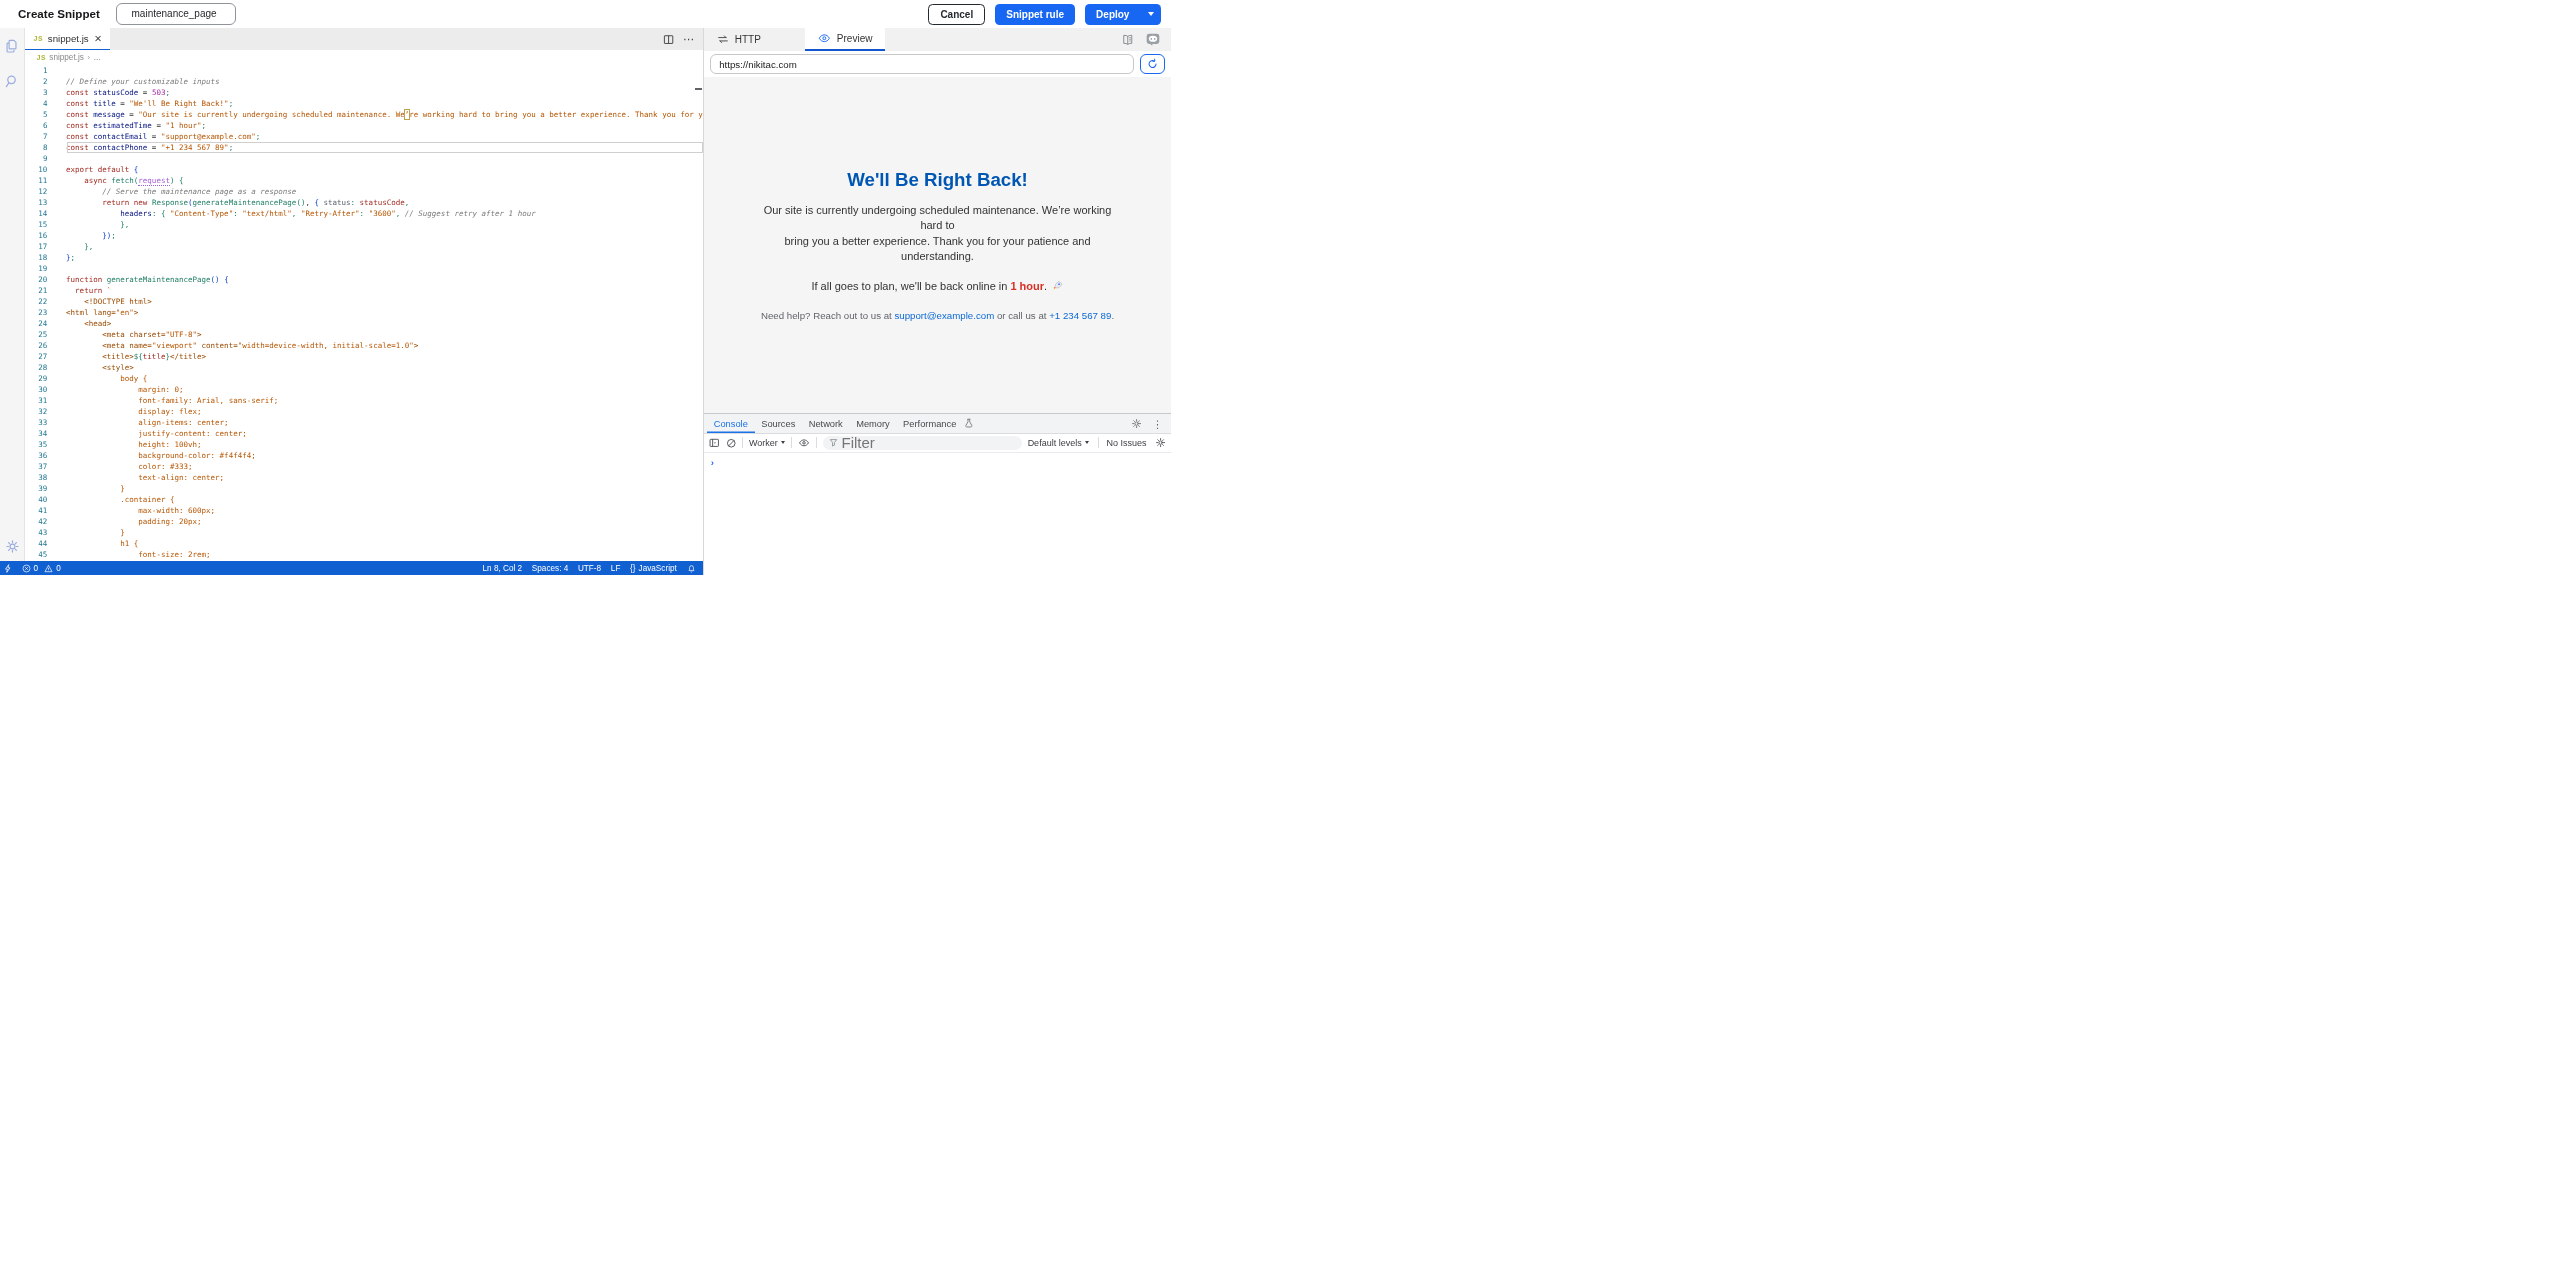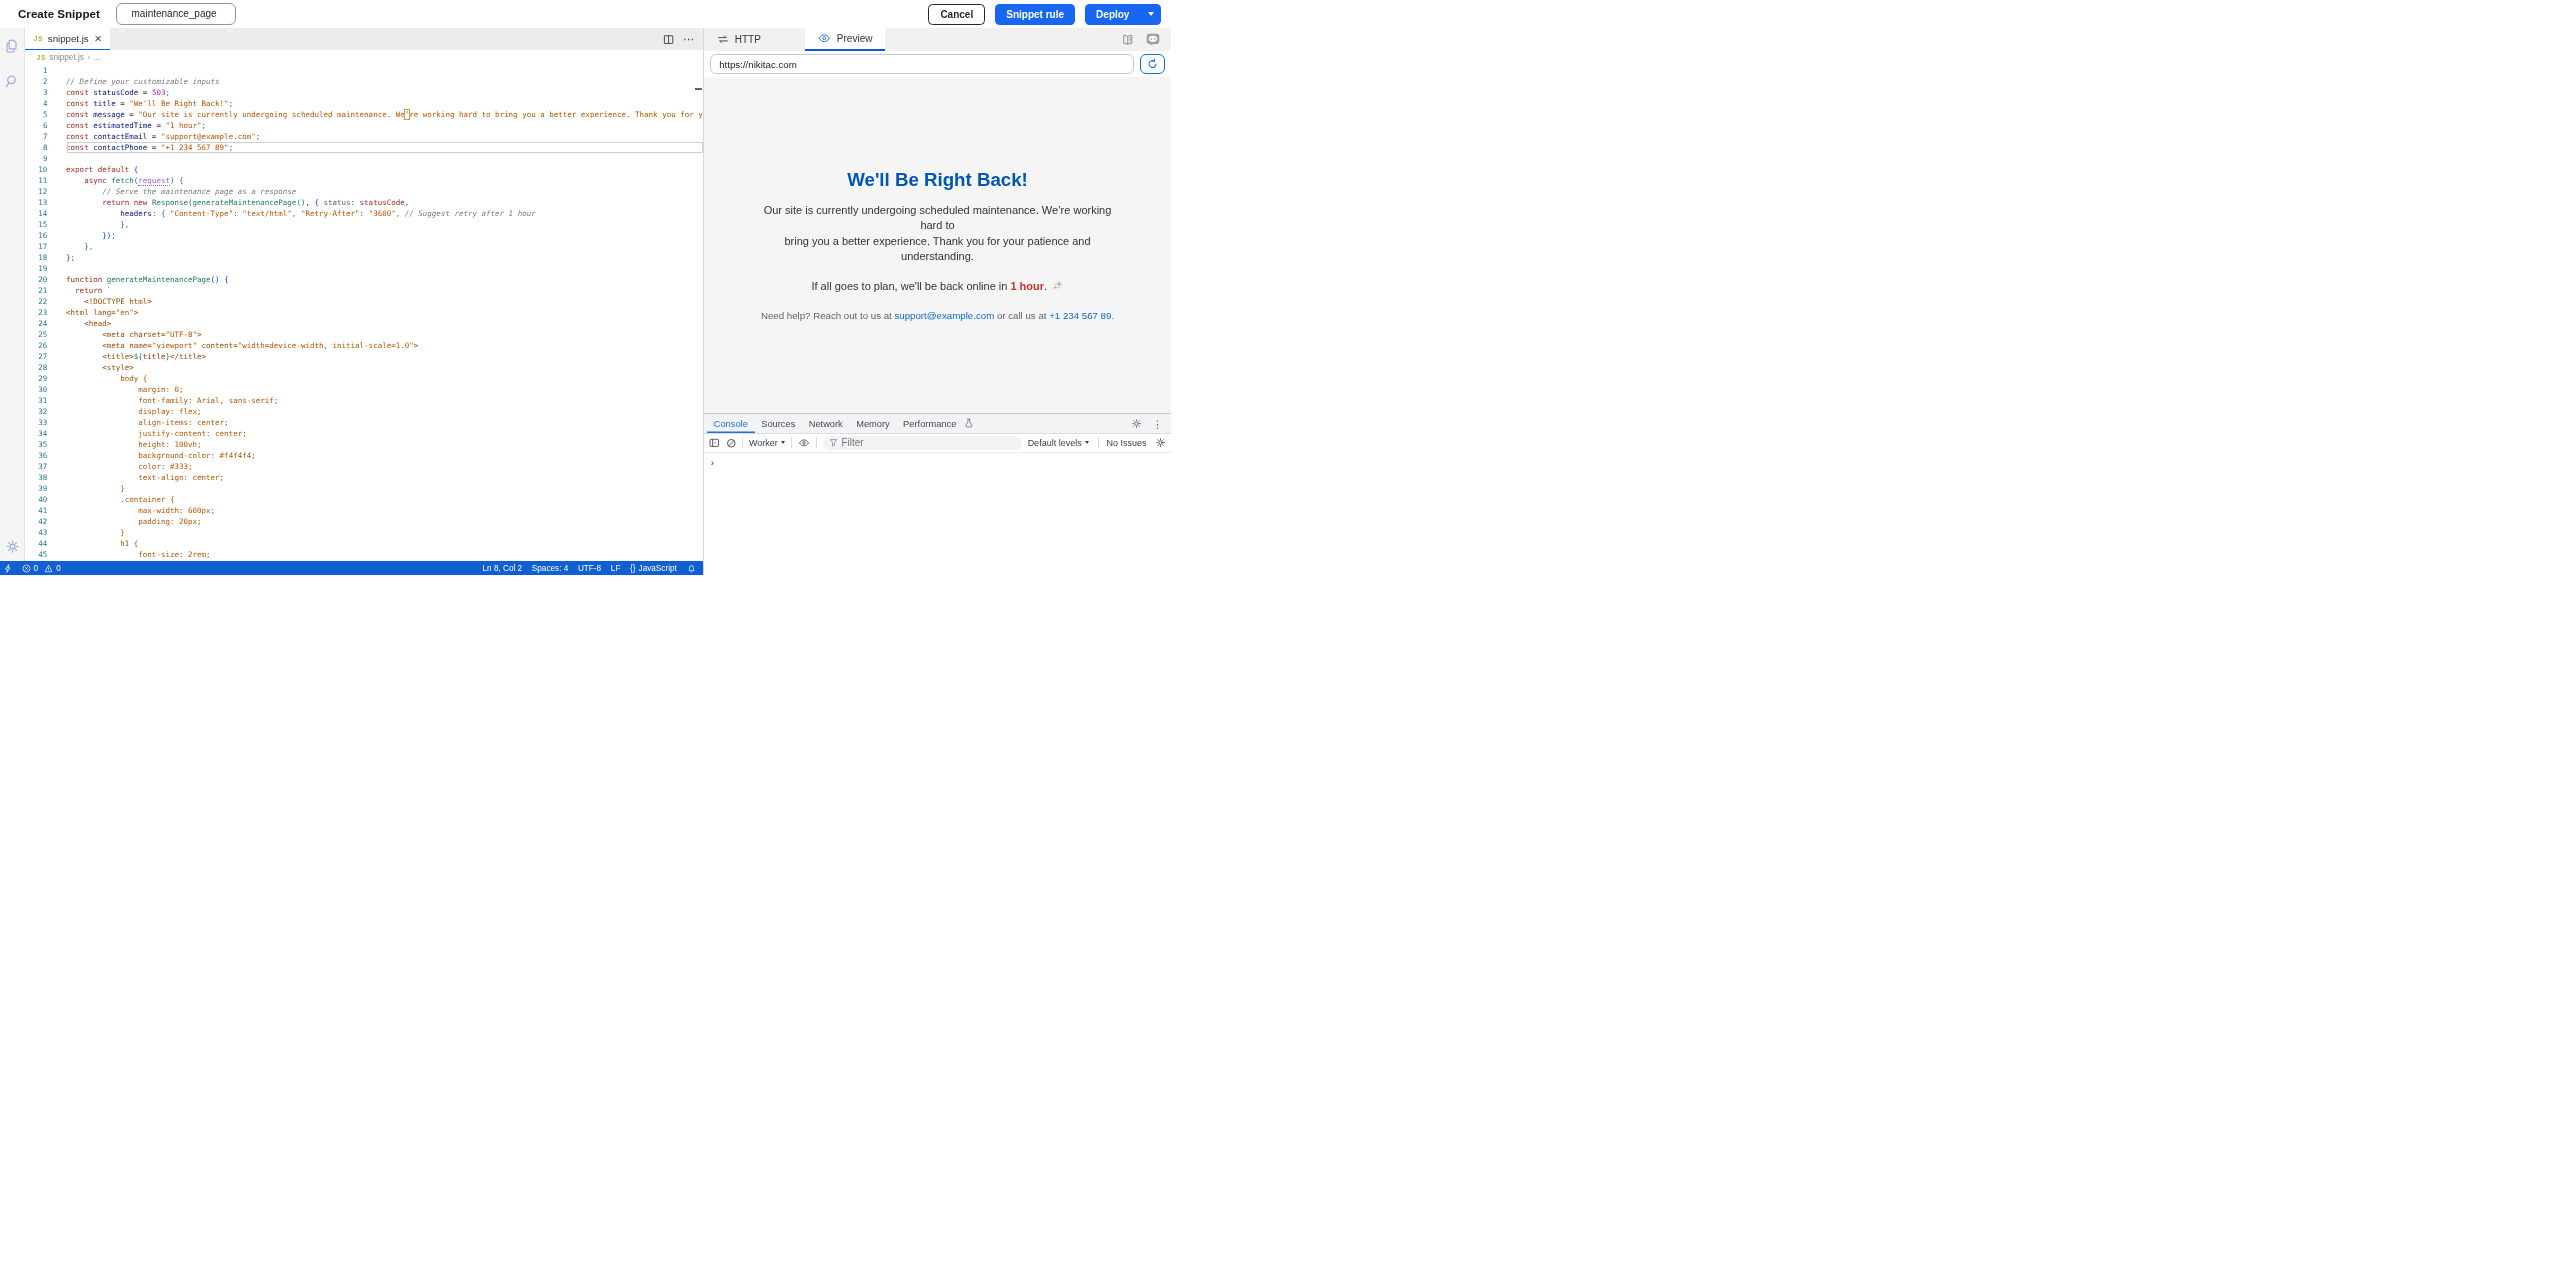--- a/index.html
+++ b/index.html
@@ -105,21 +105,21 @@
   .dt-tab.active { color:#1a73e8; box-shadow:inset 0 -1.5px 0 #1a73e8; }
   .dt-flask { display:flex; align-items:center; color:#5f6368; margin-left:0.7px; }
   .dt-tabs-right { margin-left:auto; display:flex; align-items:center; gap:9.7px; padding-right:8.2px; color:#5f6368; }
   .dt-toolbar { height:18.7px; flex:none; display:flex; align-items:center; gap:6px; padding:0 5.2px;
     border-bottom:0.7px solid #e8eaed; font-size:9px; color:#3c4043; }
   .dt-sep { width:0.7px; height:11.2px; background:#dadce0; }
   .dt-ctl { display:flex; align-items:center; gap:3.7px; color:#3c4043; cursor:pointer; }
   .dt-ctl .caret { border-top-width:3.4px; border-left-width:2.8px; border-right-width:2.8px; }
   .filter-pill { flex:1; max-width:221px; height:14px; background:#f1f3f4; border-radius:7.5px;
     display:flex; align-items:center; gap:3.7px; padding:0 6px; color:#80868b; }
-  .filter-input { border:none; background:transparent; outline:none; font-size:10px; color:#3c4043;
+  .filter-input { border:none; background:transparent; outline:none; font-size:15px; color:#3c4043;
     width:100%; font-family:"Liberation Sans",sans-serif; }
   .dt-right { margin-left:auto; display:flex; align-items:center; gap:8.2px;text-align:center; }
   .dt-body { flex:1; position:relative; }
   .prompt { position:absolute; left:6.7px; top:4.5px; color:#2b67f6; font-size:9.7px; font-weight:bold; }
 
   .icon { display:inline-flex; align-items:center; justify-content:center; }
   svg { display:block; }
 </style>
 </head>
 <body>

